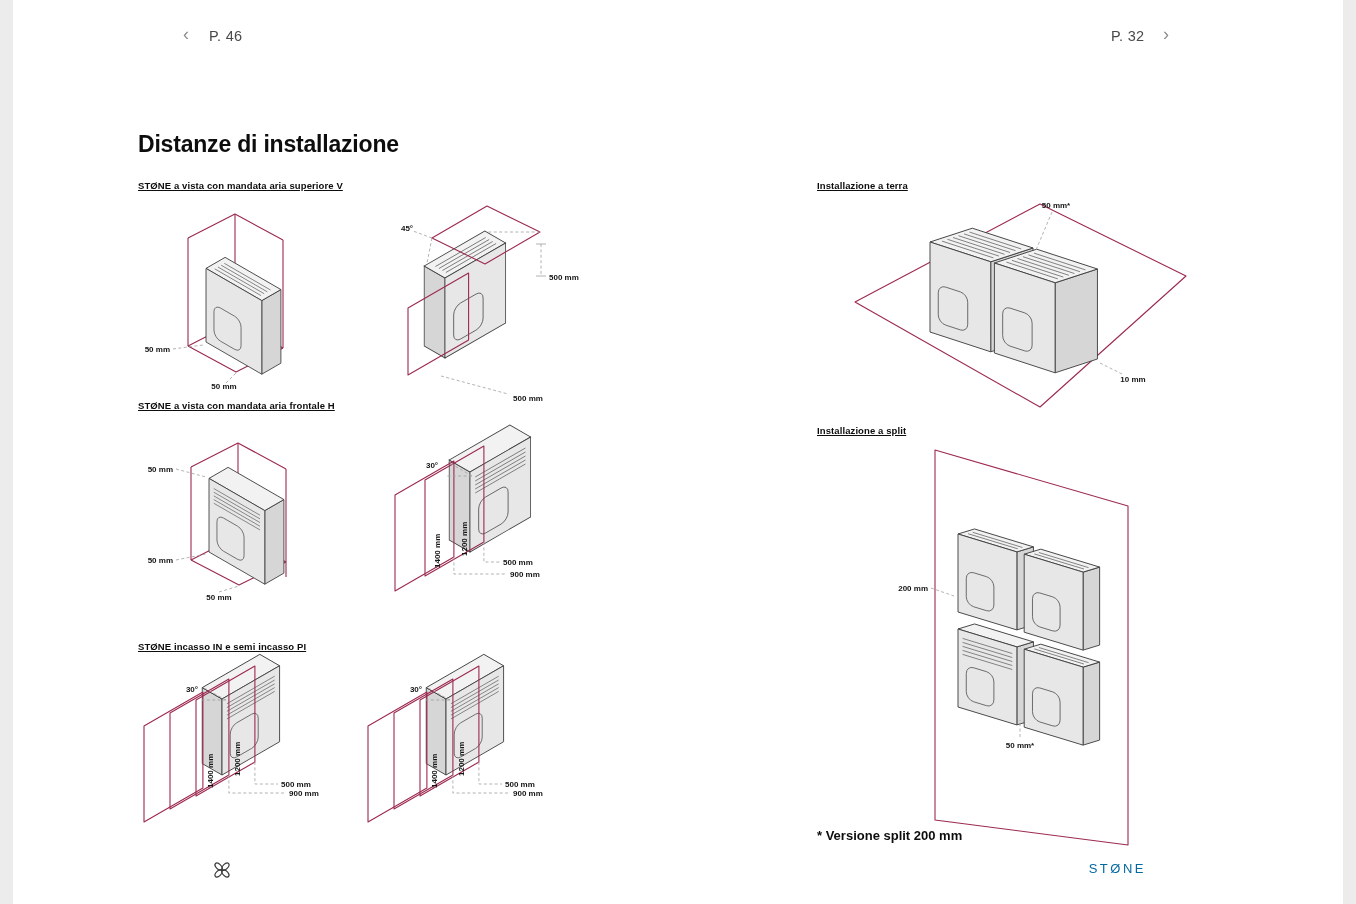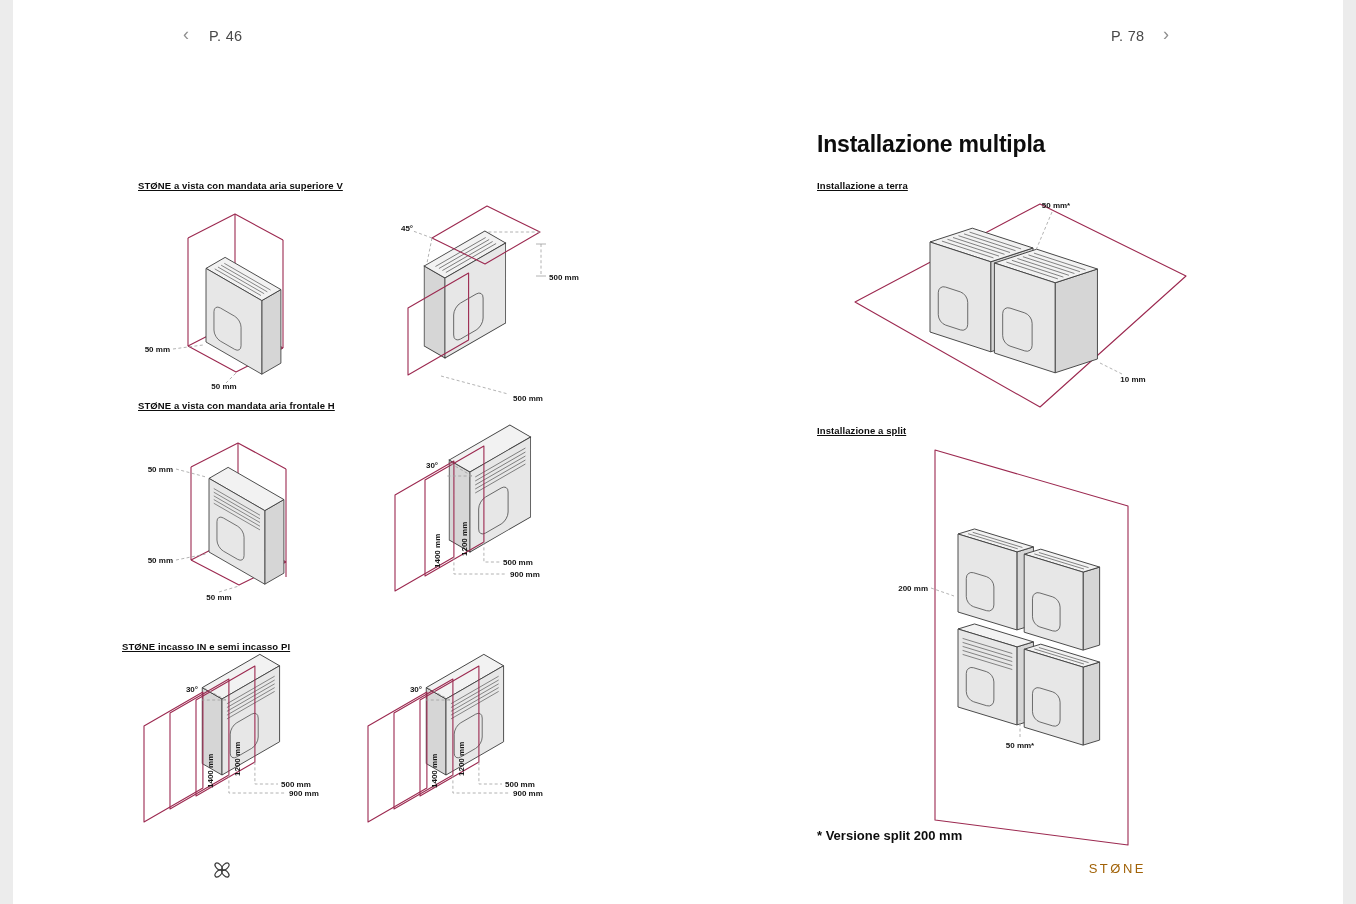--- a/index.html
+++ b/index.html
@@ -9,21 +9,21 @@
   .page{ position:relative; width:1356px; height:904px; background:#fff; overflow:hidden; }
   .edge{ position:absolute; top:0; bottom:0; width:13px; background:#ececec; }
   .edge.l{ left:0; } .edge.r{ right:0; }
 
   .nav-item{ position:absolute; font-size:14.5px; color:#4a4a4a; letter-spacing:.3px; }
   .nav-arrow{ position:absolute; font-size:18px; color:#8f8f8f; line-height:14px; cursor:pointer; }
 
   .title{ position:absolute; font-size:23px; font-weight:bold; letter-spacing:-.2px; color:#0d0d0d; }
   .section-label{ position:absolute; font-size:9.5px; font-weight:bold; color:#0d0d0d; letter-spacing:.1px;text-decoration:underline; }
   .footnote{ position:absolute; font-size:13px; font-weight:bold; color:#0d0d0d; }
-  .brand{ position:absolute; font-size:13px; letter-spacing:2.5px; color:#a16207; }
+  .brand{ position:absolute; font-size:13px; letter-spacing:2.5px; color:#0369a1; }
   .flower{ position:absolute; }
 
   svg.canvas{ position:absolute; left:0; top:0; }
   svg text{ font-family:"Liberation Sans",sans-serif; font-size:8px; font-weight:bold; fill:#141414; }
   .ff{ fill:#e7e7e7; stroke:#3f3f3f; stroke-width:.9; }
   .ft{ fill:#f2f2f2; stroke:#3f3f3f; stroke-width:.9; }
   .fs{ fill:#d6d6d6; stroke:#3f3f3f; stroke-width:.9; }
   .fi{ fill:#e7e7e7; stroke:#505050; stroke-width:.8; }
   .sl{ stroke:#5a5a5a; stroke-width:.7; }
   .mg{ fill:none; stroke:var(--accent); stroke-width:1.1; stroke-linejoin:round; }
@@ -32,28 +32,28 @@
 </style>
 </head>
 <body>
 
 <div class="page">
   <div class="edge l"></div>
   <div class="edge r"></div>
 
   <div class="nav-arrow" style="left:183px;top:27px;">‹</div>
   <div class="nav-item" style="left:209px;top:28px;">P. 46</div>
-  <div class="nav-item" style="left:1111px;top:28px;">P. 78</div>
+  <div class="nav-item" style="left:1111px;top:28px;">P. 32</div>
   <div class="nav-arrow" style="left:1163px;top:27px;">›</div>
 
-  <div class="title" style="left:817px;top:131px;">Installazione multipla</div>
+  <div class="title" style="left:138px;top:131px;">Distanze di installazione</div>
 
   <div class="section-label" style="left:138px;top:180px;">STØNE a vista con mandata aria superiore V</div>
   <div class="section-label" style="left:138px;top:400px;">STØNE a vista con mandata aria frontale H</div>
-  <div class="section-label" style="left:122px;top:641px;">STØNE incasso IN e semi incasso PI</div>
+  <div class="section-label" style="left:138px;top:641px;">STØNE incasso IN e semi incasso PI</div>
   <div class="section-label" style="left:817px;top:180px;">Installazione a terra</div>
   <div class="section-label" style="left:817px;top:425px;">Installazione a split</div>
 
   <div class="footnote" style="left:817px;top:828px;">* Versione split 200 mm</div>
 
   <svg class="canvas" width="1356" height="904" viewBox="0 0 1356 904">
     <defs>
 
       <g id="uMV">
         <g transform="matrix(0.866,-0.5,0,1,60.62,35)">

